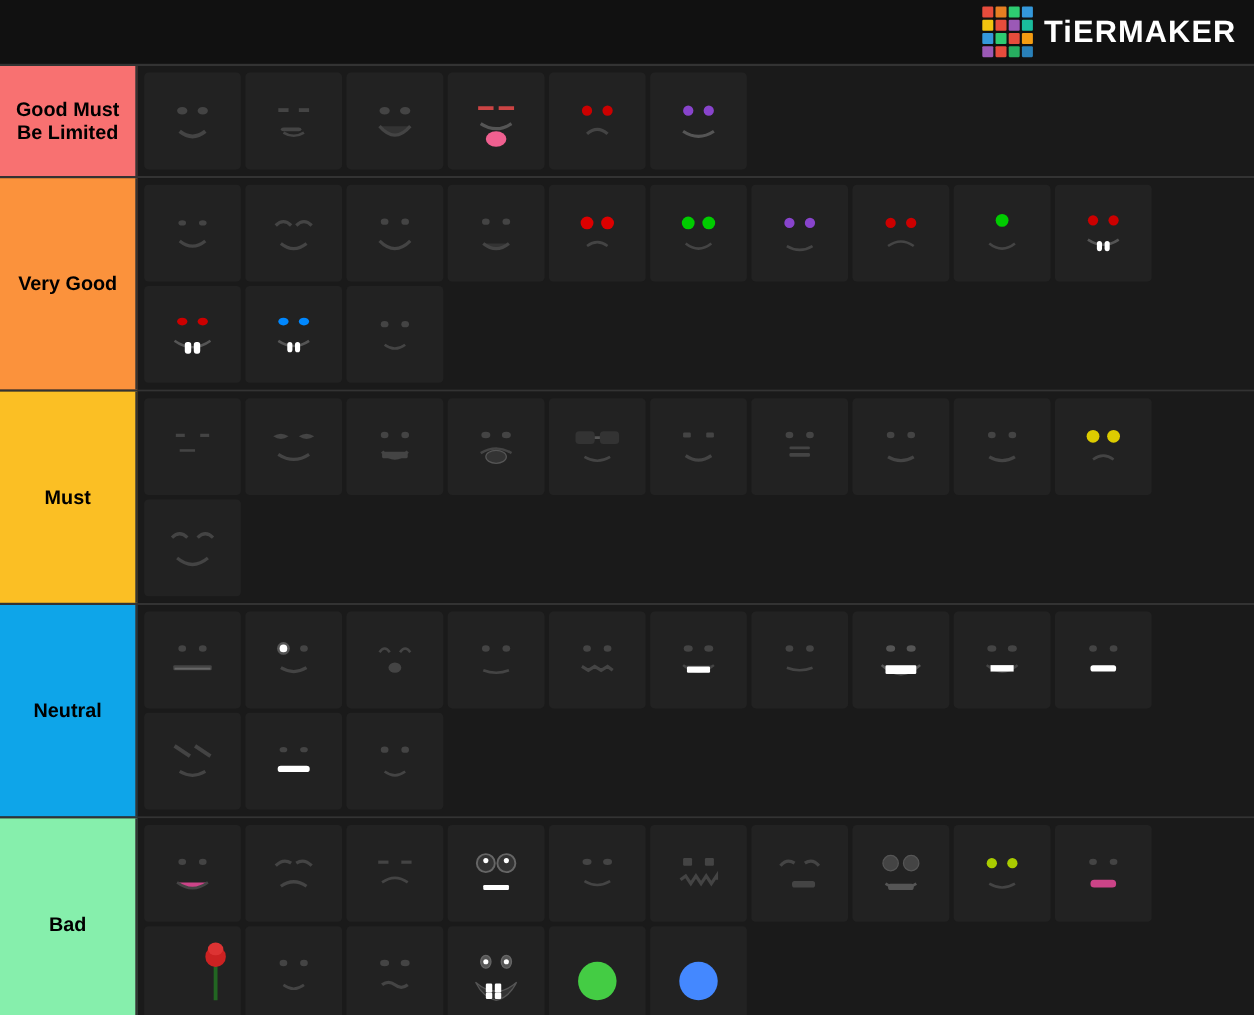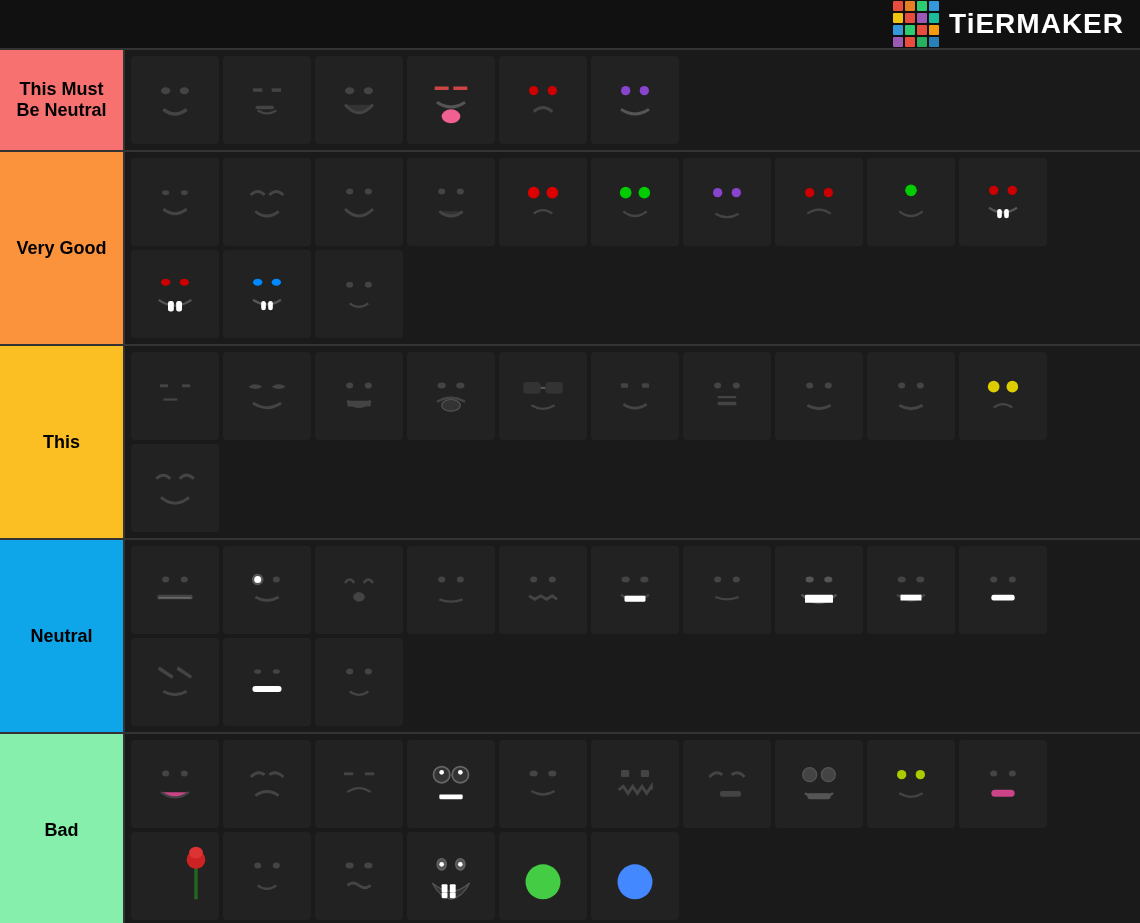--- a/index.html
+++ b/index.html
@@ -70,21 +70,21 @@
     .tier-neutral { background: #0ea5e9; }
     .tier-bad { background: #86efac; }
 
     
     .header {
       display: flex;
       align-items: center;
       justify-content: flex-end;
       background: #111;
       padding: 6px 16px;
-      height: 50px;
+      height: 60px;
       border-bottom: 2px solid #333;
     }
 
     .tiermaker-logo {
       display: flex;
       align-items: center;
       gap: 10px;
     }
 
     .logo-grid {
@@ -136,21 +136,21 @@
       <div class="logo-cell" style="background:#27ae60"></div>
       <div class="logo-cell" style="background:#2980b9"></div>
     </div>
     <div class="logo-text">TiERMAKER</div>
   </div>
 </div>
 
 <div class="tier-table">
 
   <div class="tier-row">
-    <div class="tier-label tier-limited">This Must Be Neutral</div>
+    <div class="tier-label tier-limited">Good Must Be Limited</div>
     <div class="tier-content">
 
       <div class="face-item">
         <svg viewBox="0 0 60 60">
           <ellipse cx="22" cy="22" rx="4" ry="3" fill="#444"></ellipse>
           <ellipse cx="38" cy="22" rx="4" ry="3" fill="#444"></ellipse>
           <path d="M20 38 Q30 46 40 38" stroke="#444" stroke-width="3" fill="none"></path>
         </svg>
       </div>
 
@@ -303,21 +303,21 @@
         <svg viewBox="0 0 60 60">
           <ellipse cx="22" cy="22" rx="3" ry="2.5" fill="#444"></ellipse>
           <ellipse cx="38" cy="22" rx="3" ry="2.5" fill="#444"></ellipse>
           <path d="M22 38 Q30 44 38 38" stroke="#444" stroke-width="2" fill="none"></path>
         </svg>
       </div>
     </div>
   </div>
 
   <div class="tier-row">
-    <div class="tier-label tier-good">This</div>
+    <div class="tier-label tier-good">Must</div>
     <div class="tier-content">
       <div class="face-item">
         <svg viewBox="0 0 60 60">
           <rect x="17" y="20" width="7" height="2.5" fill="#444"></rect>
           <rect x="36" y="20" width="7" height="2.5" fill="#444"></rect>
           <rect x="20" y="32" width="12" height="2" fill="#444"></rect>
         </svg>
       </div>
       <div class="face-item">
         <svg viewBox="0 0 60 60">

